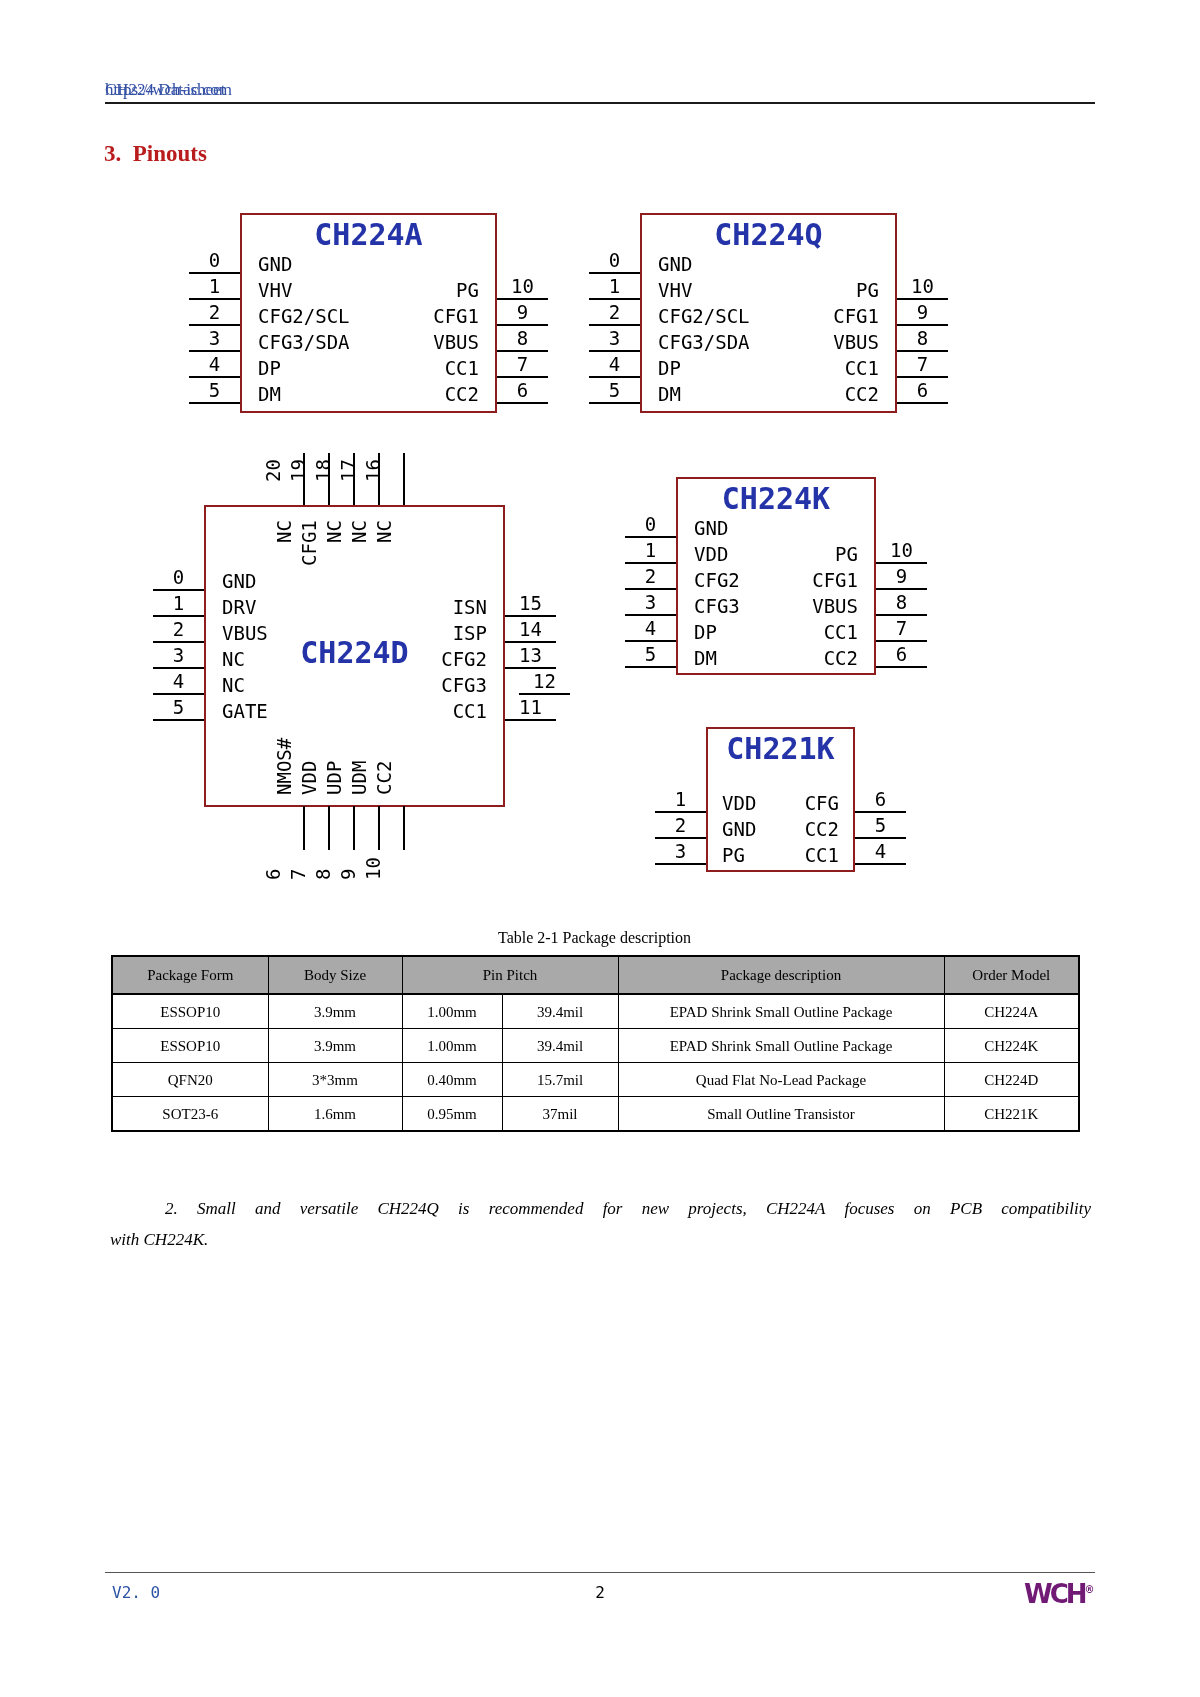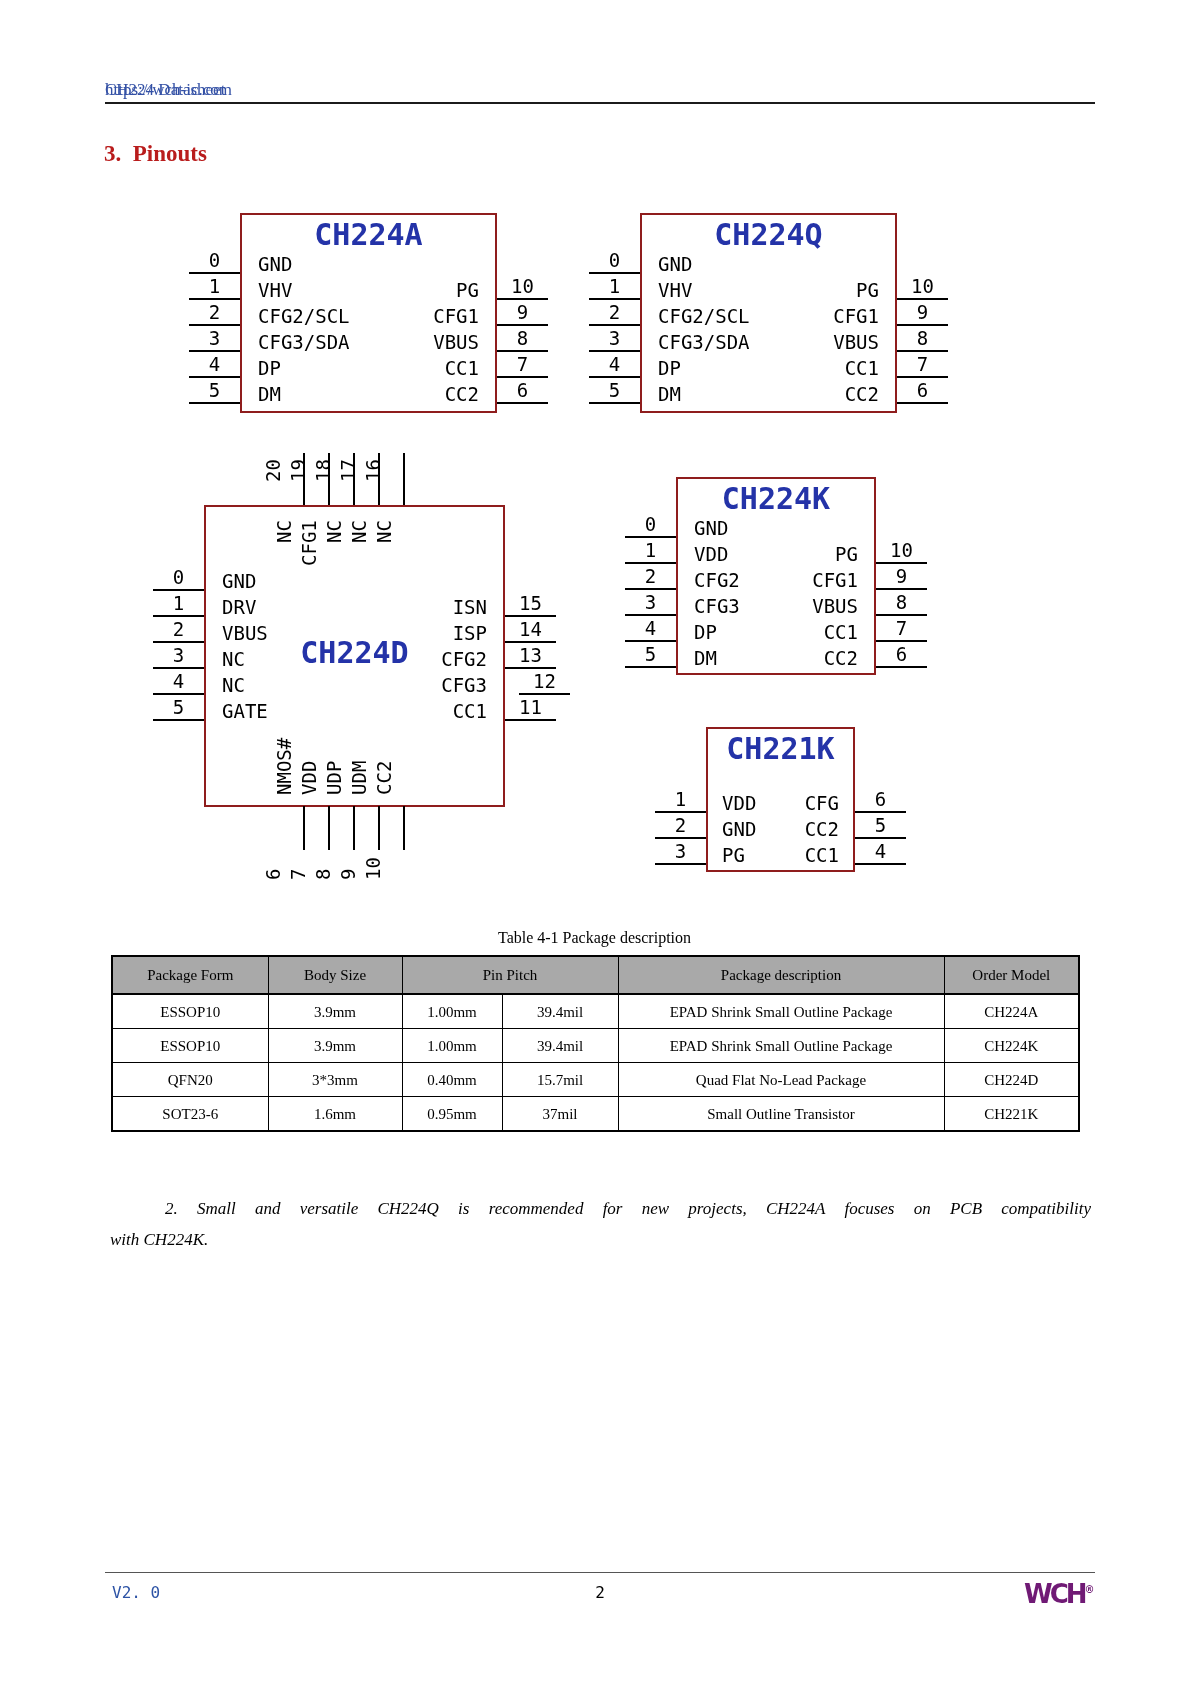--- a/index.html
+++ b/index.html
@@ -187,21 +187,21 @@
   <div class="abs pr" style="left:706px;top:790px;width:133px;">CFG</div>
   <div class="abs pr" style="left:706px;top:816px;width:133px;">CC2</div>
   <div class="abs pr" style="left:706px;top:842px;width:133px;">CC1</div>
   <div class="abs stub" style="left:655px;top:787px;width:51px;">1</div>
   <div class="abs stub" style="left:655px;top:813px;width:51px;">2</div>
   <div class="abs stub" style="left:655px;top:839px;width:51px;">3</div>
   <div class="abs stub" style="left:855px;top:787px;width:51px;">6</div>
   <div class="abs stub" style="left:855px;top:813px;width:51px;">5</div>
   <div class="abs stub" style="left:855px;top:839px;width:51px;">4</div>
 
-  <div class="abs tcap" style="left:111px;top:928px;width:967px;">Table 4-1 Package description</div>
+  <div class="abs tcap" style="left:111px;top:928px;width:967px;">Table 2-1 Package description</div>
   <table class="pkg abs" style="left:111px;top:955px;">
     <colgroup>
       <col style="width:156px">
         <col style="width:134px">
         <col style="width:100px">
       <col style="width:116px">
         <col style="width:326px">
         <col style="width:135px">
     </colgroup>
     <thead>

